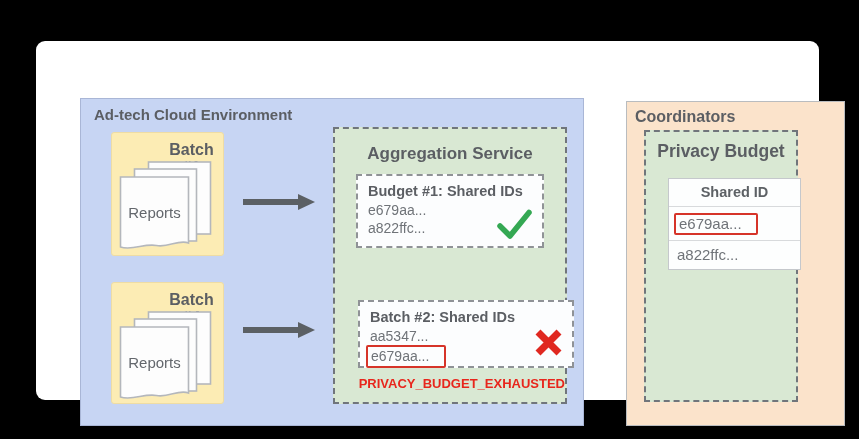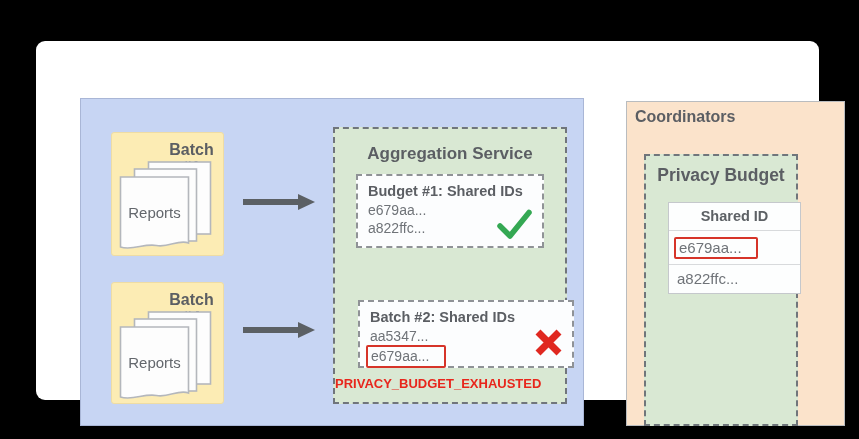--- a/index.html
+++ b/index.html
@@ -37,46 +37,47 @@
   .result { position:absolute; background:#fcfdfe; border:2px dashed #8f9296; padding:7px 10px 6px 10px; }
   .result1 { left:21px; top:45px; width:188px; height:74px; }
   .result2 { left:23px; top:171px; width:216px; height:68px; }
   .result-title { font-size:14.5px; font-weight:700; color:#5b5e63; margin-bottom:2px; white-space:nowrap; }
   .id-line { font-size:14px; color:#6f7378; line-height:18px; }
   .status-icon { position:absolute; }
   .check-icon { right:9px; bottom:6px; }
   .x-icon { right:9px; bottom:9px; }
   .red-box { display:inline-block; border:2px solid #d63429; border-radius:2px;
              padding:0 15px 1px 3px; margin-left:-4px; }
-  .err-label { position:absolute; top:247px; width:100%; text-align:left;
+  .err-label { position:absolute; top:247px; width:100%; text-align:right;
                font-size:13px; font-weight:700; color:#e8261c; }
 
   
   .coord { position:absolute; left:590px; top:60px; width:219px; height:325px;
            background:#fbe3cb; border:1px solid #b9bcbf;padding-left:12px; }
   .coord-title { position:absolute; left:8px; top:6px; font-size:16px; font-weight:700; color:#5b5e63; }
   .pb { position:absolute; left:17px; top:28px; width:154px; height:272px;
-        background:#d9e8d3; border:2px dashed #70757b;margin-top:24px; }
+        background:#d9e8d3; border:2px dashed #70757b; }
   .pb-title { margin-top:9px; text-align:center; font-size:17.5px; font-weight:700; color:#5b5e63; }
   .pb-table { position:absolute; left:22px; top:46px; width:133px;
               background:#fdfefe; border:1px solid #c5c8cc; }
   .pb-th { text-align:center; padding:5px 0 6px 0; font-size:14.5px; font-weight:700;
            color:#5d6165; border-bottom:1px solid #d8dadc; }
   .pb-td { padding:5px 8px 6px 8px; font-size:15px; color:#6f7378; }
   .pb-td.first { border-bottom:1px solid #d8dadc; padding-top:6px; padding-bottom:5px; }
   .pb-td .red-box { margin-left:-3px; padding:0 14px 1px 3px; }
   svg text { font-family:"Liberation Sans", sans-serif; }
 </style>
 </head>
 <body>
 
 <div class="stage">
   <div class="card">
 
     <div class="adtech">
+      <div class="adtech-title">Ad-tech Cloud Environment</div>
 
       <div class="batch batch1">
         <div class="batch-title">Batch #1</div>
         <svg class="stack" viewBox="0 0 100 92" xmlns="http://www.w3.org/2000/svg">
           <rect x="30" y="1" width="62" height="72" fill="#fdfdfd" stroke="#b4b7bc" stroke-width="1.6"></rect>
           <rect x="16" y="8" width="62" height="72" fill="#fdfdfd" stroke="#b4b7bc" stroke-width="1.6"></rect>
           <path d="M2 16 L70 16 L70 82 C60 78 50 87 38 84.5 C26 82 14 90 2 86 Z" fill="#fdfdfd" stroke="#b4b7bc" stroke-width="1.6"></path>
           <text x="36" y="57" text-anchor="middle" font-size="15" fill="#63676c">Reports</text>
         </svg>
       </div>

